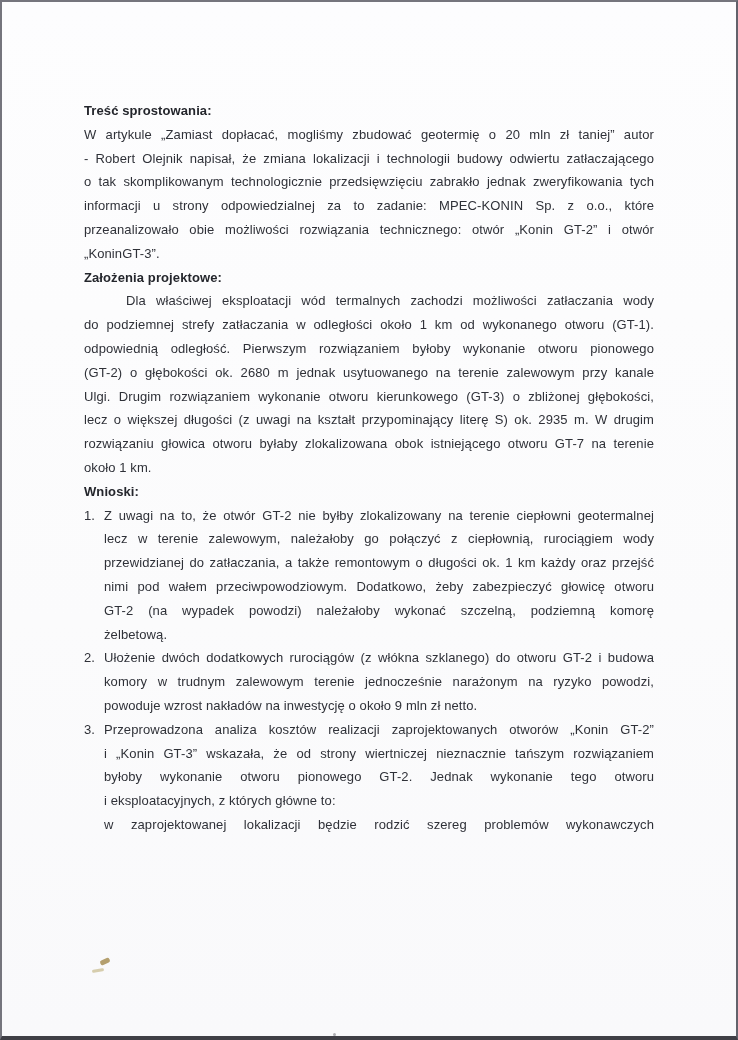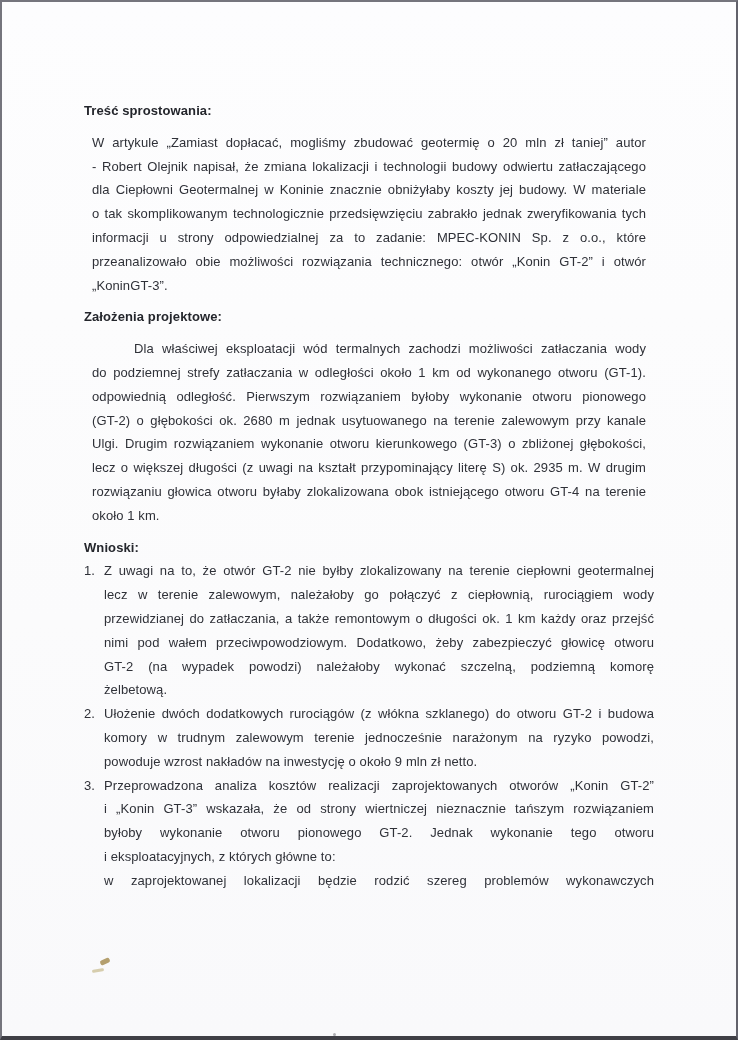--- a/index.html
+++ b/index.html
@@ -26,21 +26,21 @@
     line-height: 23.8px;
     letter-spacing: 0.1px;
   }
   .heading {
     font-weight: 700;
     color: #24262c;
     margin: 0;
     font-size: 13px;
     line-height: 23.8px;
   }
-  .para { margin: 8px; }
+  .para { margin: 0; }
   .jline {
     text-align: justify;
     text-align-last: justify;
     overflow: hidden;
   }
   .jline.last { text-align-last: left; }
   .para.indent-first .jline:first-child { text-indent: 42px; }
   .list { margin: 0; padding: 0; list-style: none; }
   .list-item { display: flex; }
   .num { flex: 0 0 20px; }
@@ -64,38 +64,37 @@
 <body>
 
 <div class="page">
   <main class="content">
 
     <section>
       <div class="heading">Treść sprostowania:</div>
       <div class="para">
           <div class="jline">W artykule „Zamiast dopłacać, mogliśmy zbudować geotermię o 20 mln zł taniej” autor</div>
           <div class="jline">- Robert Olejnik napisał, że zmiana lokalizacji i technologii budowy odwiertu zatłaczającego</div>
-          <div class="jline">dla Ciepłowni Geotermalnej w Koninie znacznie obniżyłaby koszty jej budowy. W materiale</div>
           <div class="jline">o tak skomplikowanym technologicznie przedsięwzięciu zabrakło jednak zweryfikowania tych</div>
           <div class="jline">informacji u strony odpowiedzialnej za to zadanie: MPEC-KONIN Sp. z o.o., które</div>
           <div class="jline">przeanalizowało obie możliwości rozwiązania technicznego: otwór „Konin GT-2” i otwór</div>
           <div class="jline last">„KoninGT-3”.</div>
         </div>
     </section>
 
     <section>
       <div class="heading">Założenia projektowe:</div>
       <div class="para indent-first">
           <div class="jline">Dla właściwej eksploatacji wód termalnych zachodzi możliwości zatłaczania wody</div>
           <div class="jline">do podziemnej strefy zatłaczania w odległości około 1 km od wykonanego otworu (GT-1).</div>
           <div class="jline">odpowiednią odległość. Pierwszym rozwiązaniem byłoby wykonanie otworu pionowego</div>
           <div class="jline">(GT-2) o głębokości ok. 2680 m jednak usytuowanego na terenie zalewowym przy kanale</div>
           <div class="jline">Ulgi. Drugim rozwiązaniem wykonanie otworu kierunkowego (GT-3) o zbliżonej głębokości,</div>
           <div class="jline">lecz o większej długości (z uwagi na kształt przypominający literę S) ok. 2935 m. W drugim</div>
-          <div class="jline">rozwiązaniu głowica otworu byłaby zlokalizowana obok istniejącego otworu GT-4 na terenie</div>
+          <div class="jline">rozwiązaniu głowica otworu byłaby zlokalizowana obok istniejącego otworu GT-7 na terenie</div>
           <div class="jline last">około 1 km.</div>
         </div>
     </section>
 
     <section>
       <div class="heading">Wnioski:</div>
       <ol class="list">
         <li class="list-item">
           <span class="num">1.</span>
           <div class="item-body">

